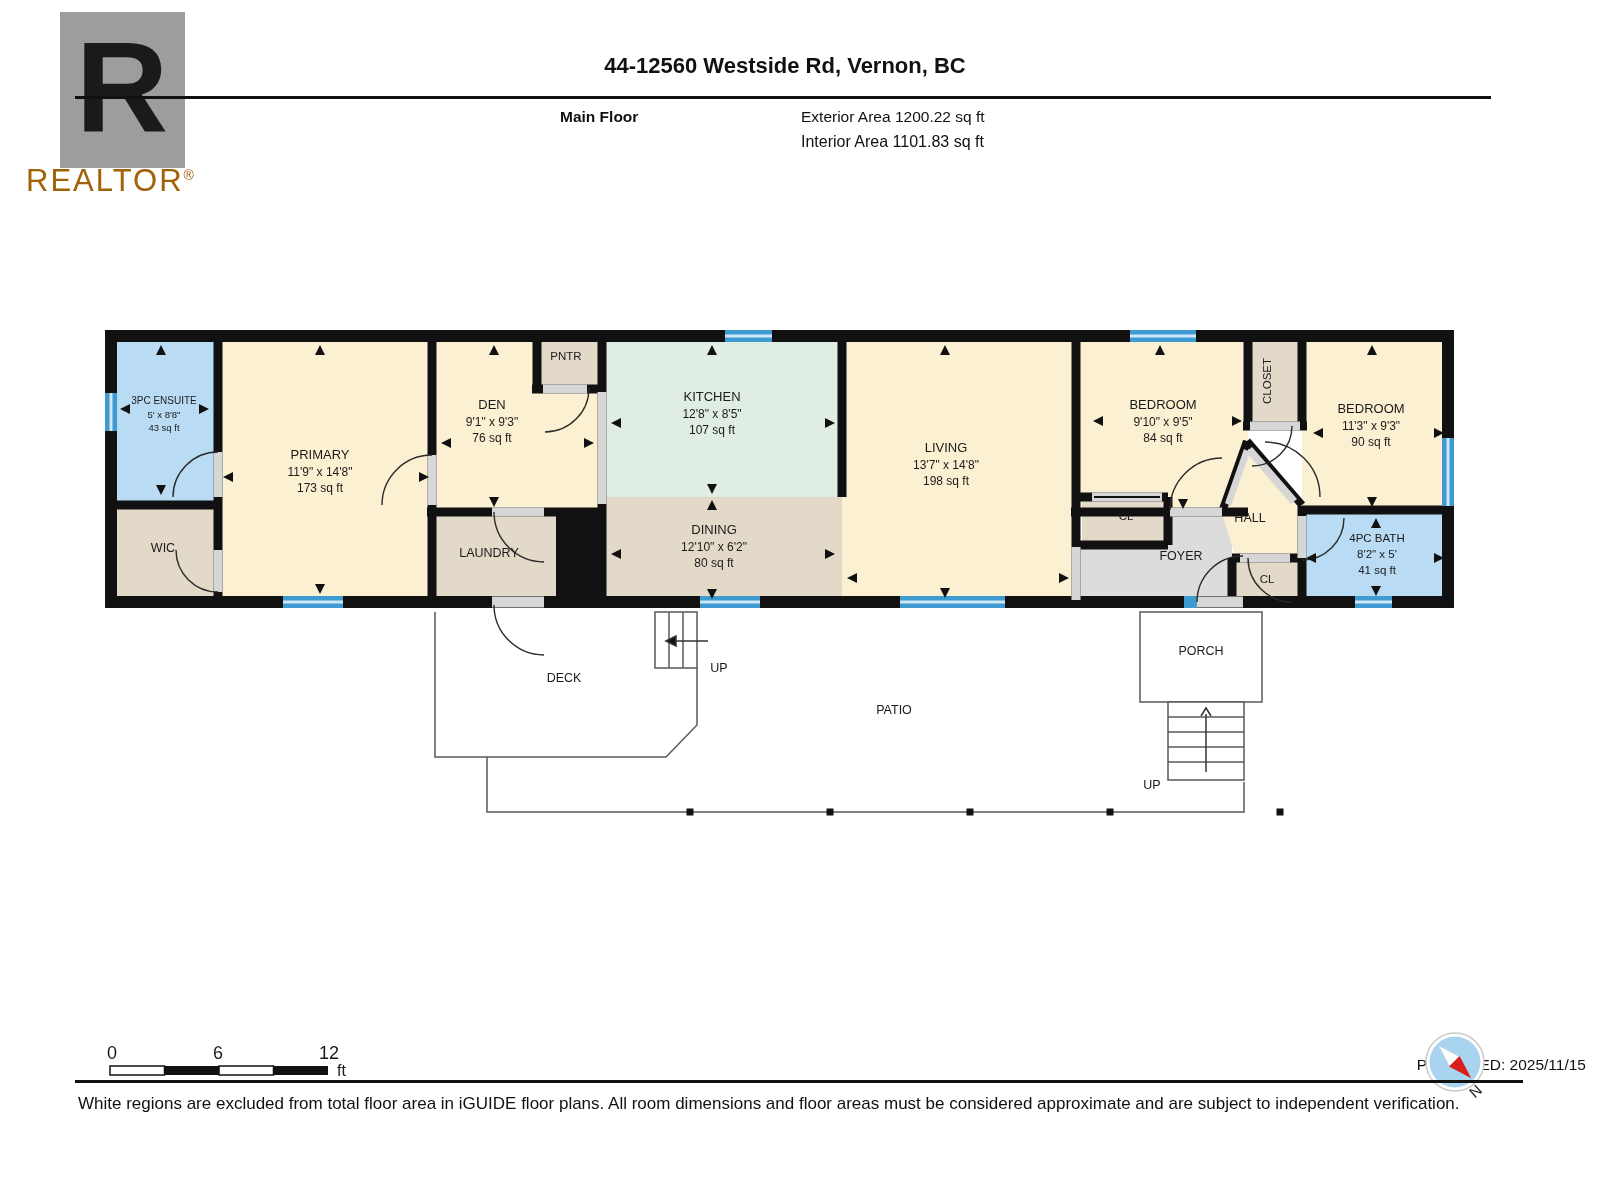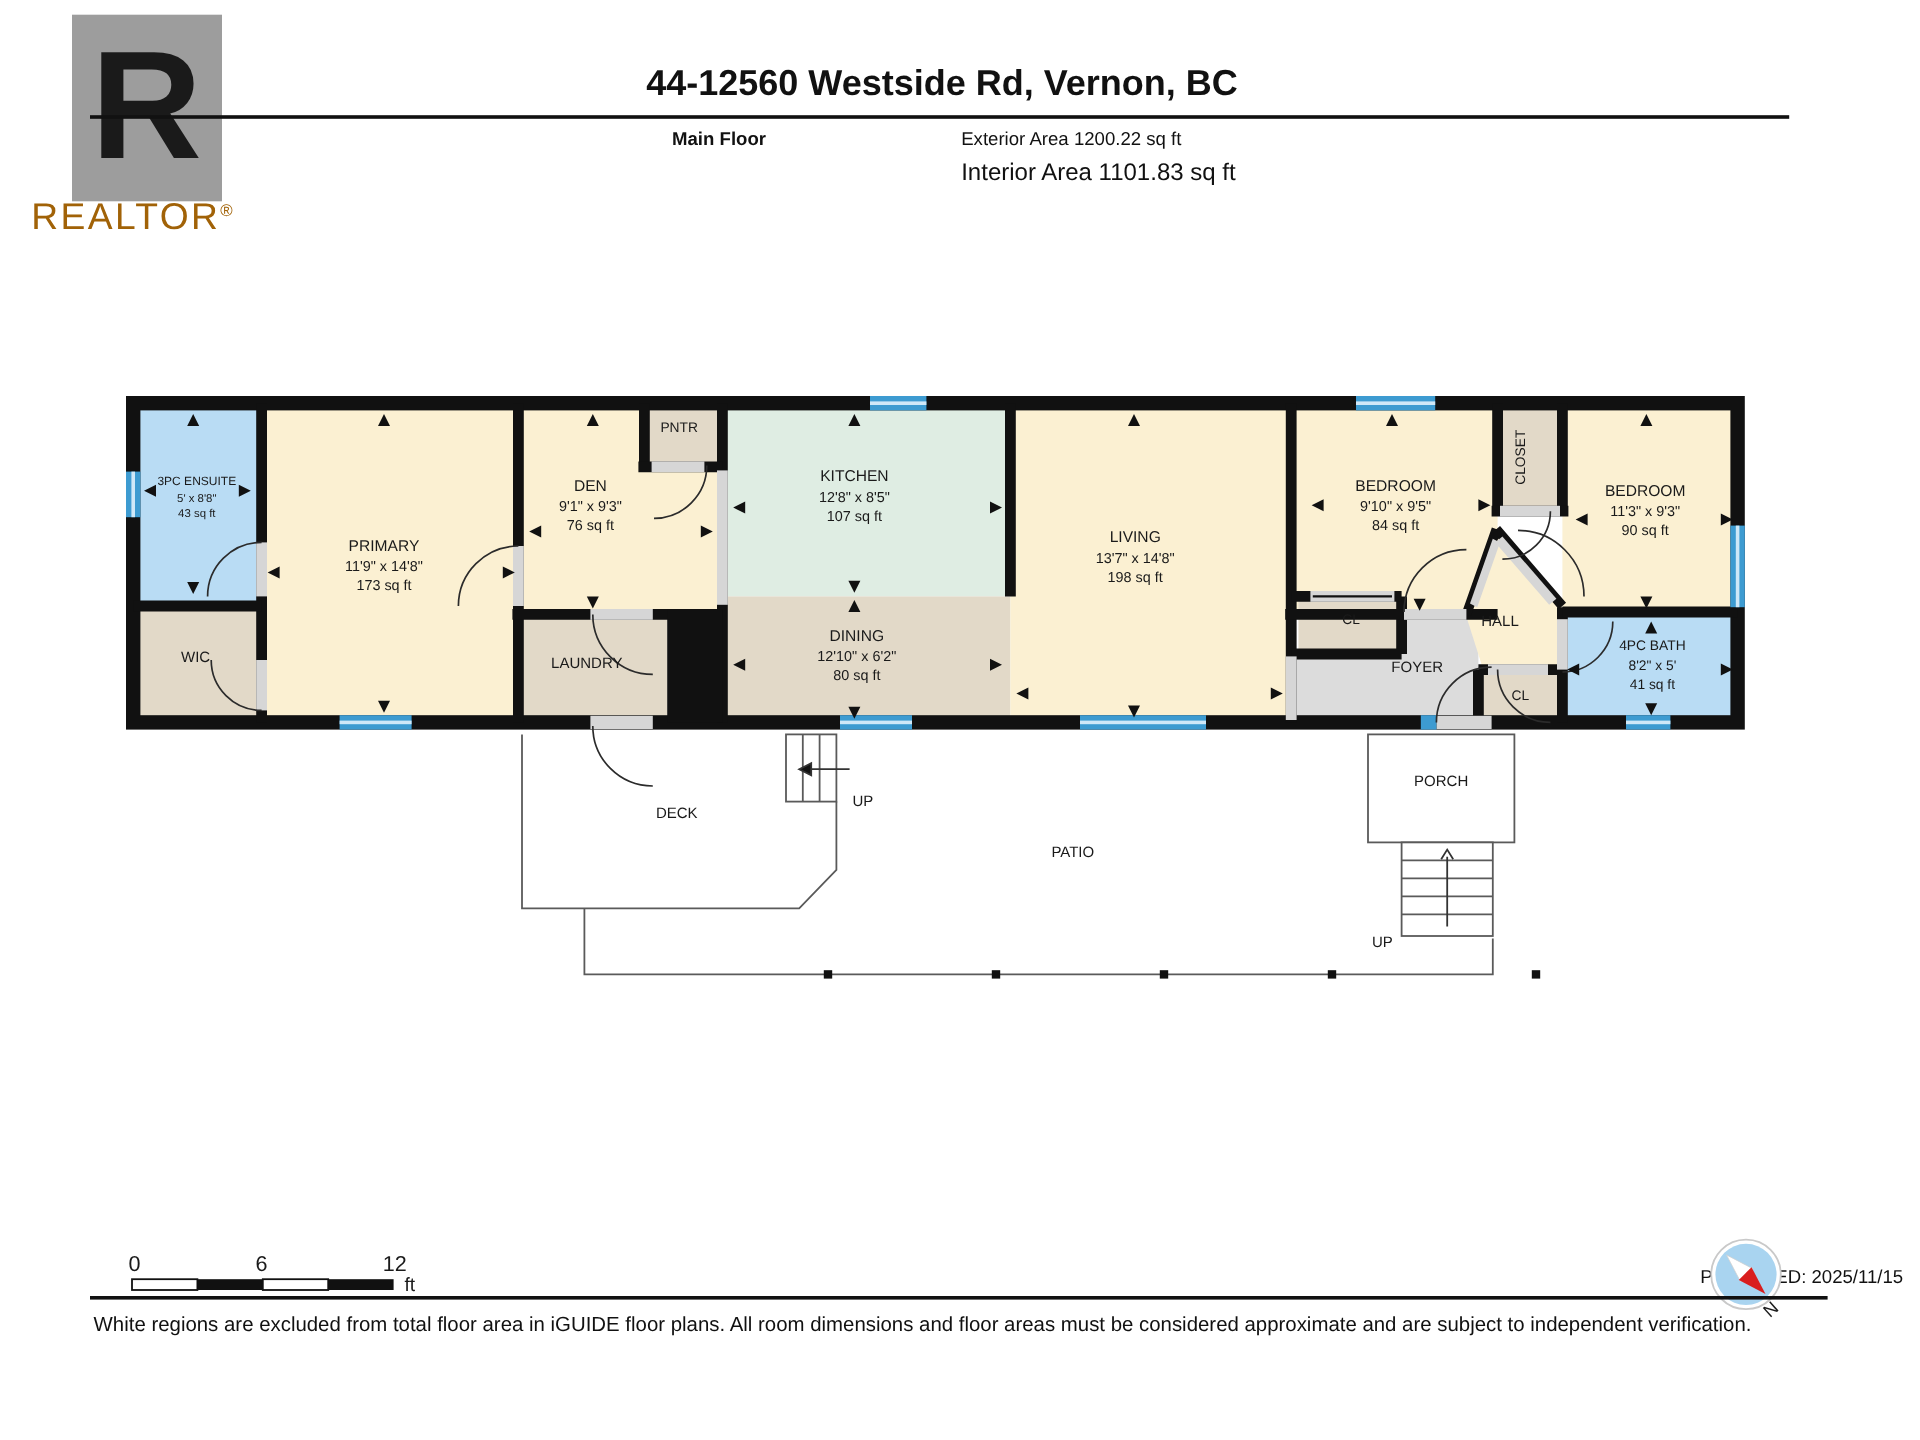--- a/index.html
+++ b/index.html
@@ -5,25 +5,25 @@
   html,body{margin:0;padding:0;}
   body{
     width:1600px;height:1200px;position:relative;background:#ffffff;
     font-family:"Liberation Sans",sans-serif;color:#111;overflow:hidden;
   }
   .abs{position:absolute;}
   
   #logo-box{left:60px;top:12px;width:125px;height:156px;}
   #brand-text{left:26px;top:163px;font-size:31px;letter-spacing:2px;color:#a16207;}
   #brand-text sup{font-size:14px;}
-  #page-title{left:0;top:53px;width:1570px;text-align:center;font-size:30px;font-weight:bold;}
+  #page-title{left:0;top:53px;width:1570px;text-align:center;font-size:22px;font-weight:bold;}
   #title-rule{left:75px;top:96px;width:1416px;height:3px;background:#111;}
   #floor-label{left:560px;top:108px;width:225px;font-weight:bold;font-size:15.5px;}
   #ext-area{left:801px;top:108px;font-size:15.5px;}
-  #int-area{left:801px;top:133px;font-size:20px;text-align:center;}
+  #int-area{left:801px;top:133px;font-size:16px;text-align:center;}
   
   #prepared{left:0;top:1056px;width:1586px;text-align:right;font-size:15.5px;}
   #bottom-rule{left:75px;top:1080px;width:1448px;height:3px;background:#111;}
   #disclaimer{left:78px;top:1094px;width:1460px;font-size:17px;}
   
   svg text{font-family:"Liberation Sans",sans-serif;fill:#1a1a1a;}
   .rname{font-size:13px;}
   .rdim{font-size:12px;}
   .rsmall{font-size:10px;}
   .rtiny{font-size:9.5px;}

